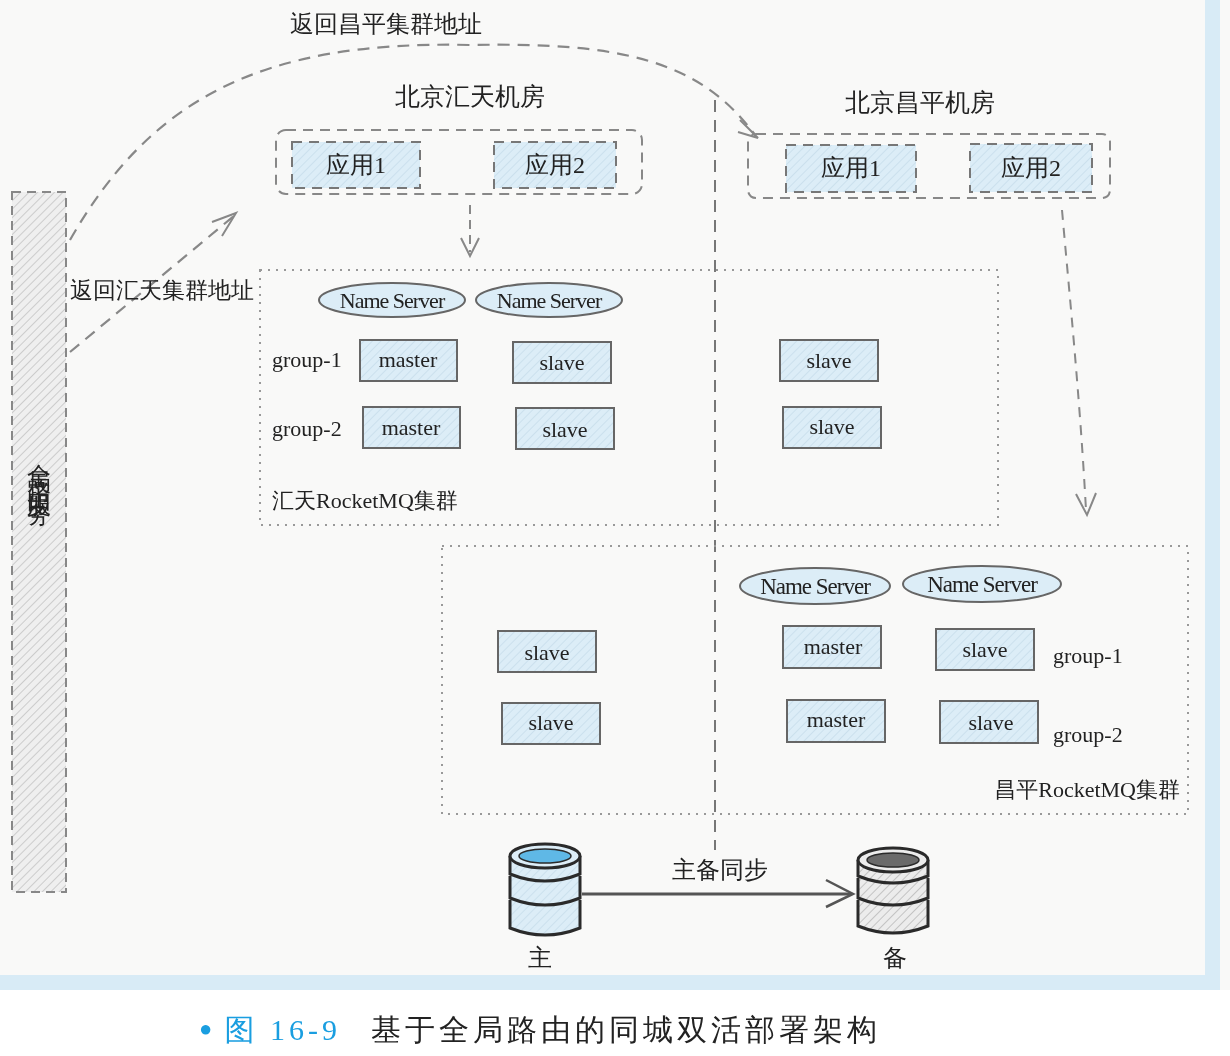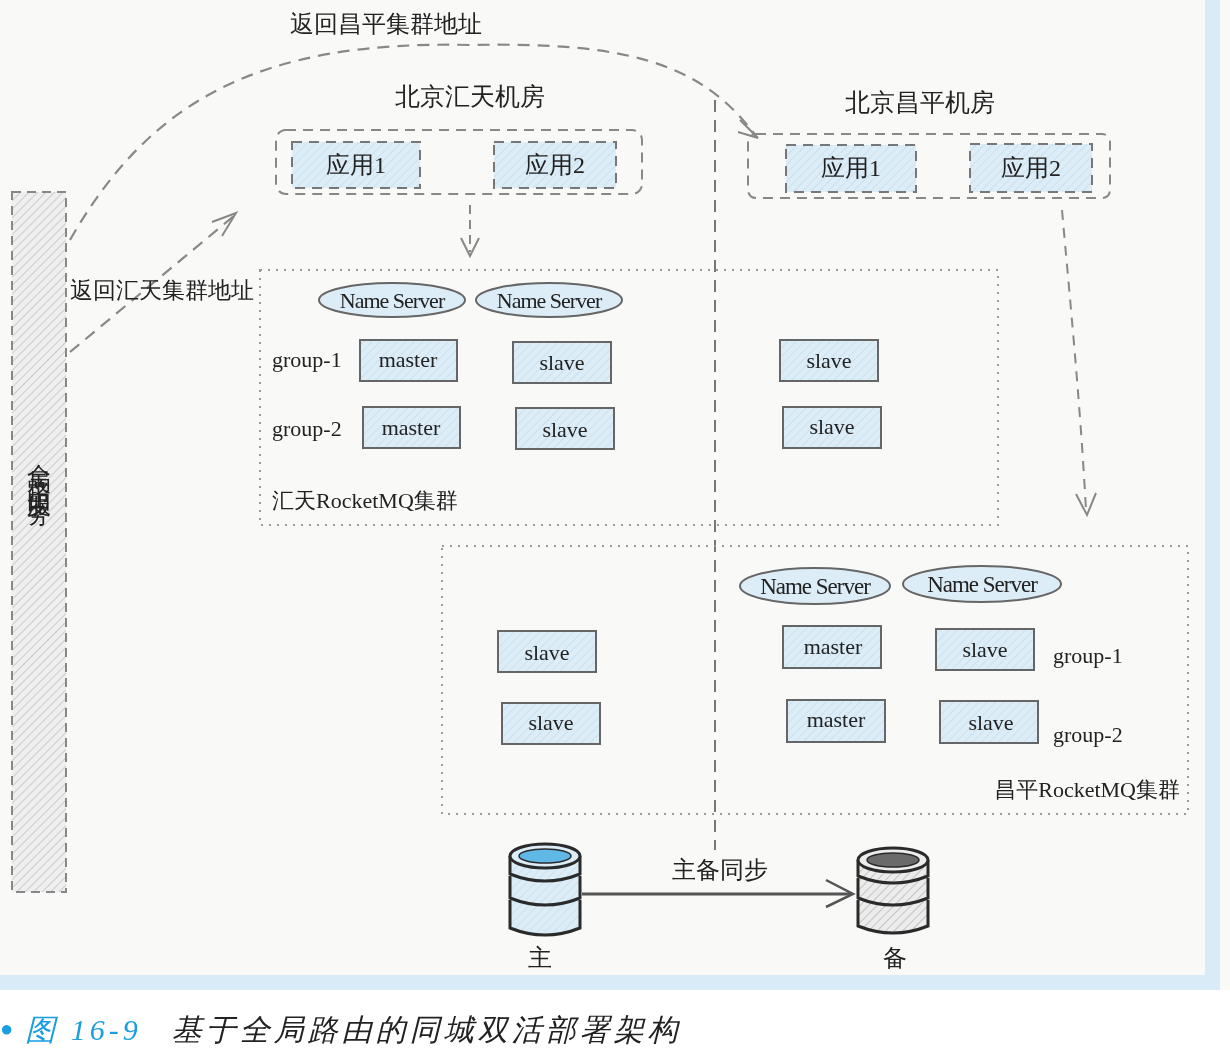--- a/index.html
+++ b/index.html
@@ -3,22 +3,22 @@
 <meta charset="utf-8">
 <style>
   html, body { margin:0; padding:0; background:#ffffff; }
   body { width:1230px; height:1056px; position:relative; overflow:hidden;
          font-family:"Liberation Serif","DejaVu Serif",serif; }
   #stage { position:absolute; left:0; top:0; width:1230px; height:1056px; }
   .bg-frame { position:absolute; left:0; top:0; width:1230px; height:990px; background:#f9f9f8; }
   .right-band { position:absolute; left:1205px; top:0; width:15px; height:990px; background:#d8ebf6; }
   .bottom-band { position:absolute; left:0; top:975px; width:1220px; height:15px; background:#d8ebf6; }
   svg text { font-family:"Liberation Serif","DejaVu Serif",serif; fill:#222; }
-  .caption { position:absolute; left:0; top:1010px; width:1080px; text-align:left;
-             font-size:30px; letter-spacing:4px; color:#222;font-style:italic; }
+  .caption { position:absolute; left:0; top:1010px; width:1080px; text-align:center;
+             font-size:30px; letter-spacing:4px; color:#222; }
   .caption .dot { color:#1a9ee0; font-size:22px; vertical-align:4px; margin-right:8px; }
   .caption .num { color:#1a9ee0; margin-right:30px; }
 </style>
 </head>
 <body>
 
 <div id="stage">
   <div class="bg-frame"></div>
   <div class="right-band"></div>
   <div class="bottom-band"></div>

